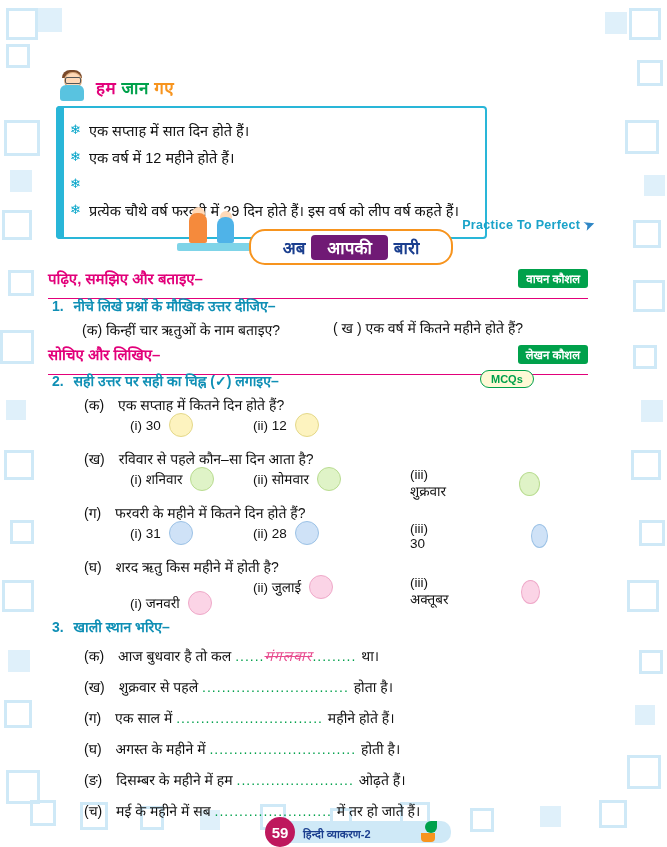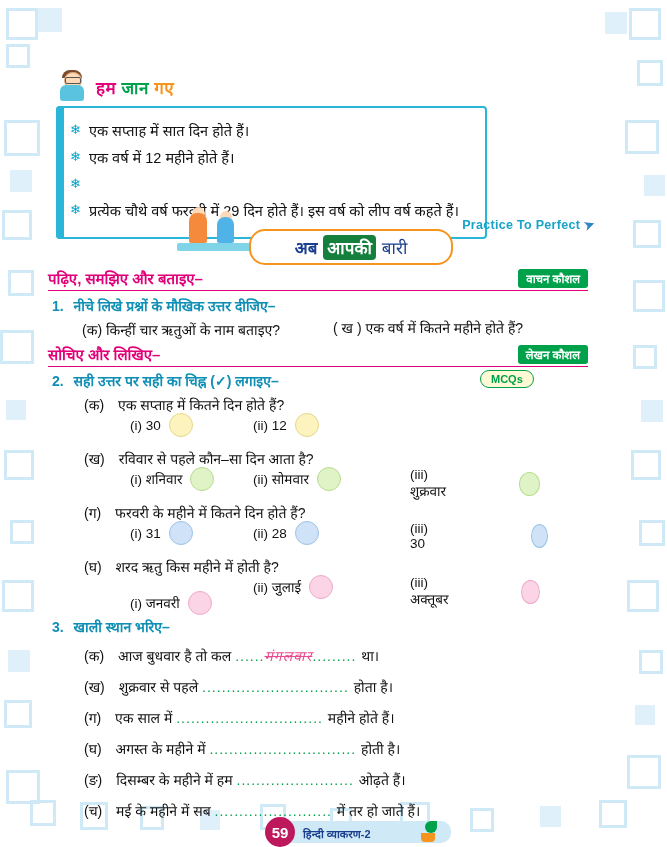--- a/index.html
+++ b/index.html
@@ -138,24 +138,24 @@
     border: 2px solid #f7941e;
     border-radius: 16px;
     display: flex;
     align-items: center;
     justify-content: center;
     gap: 6px;
     margin-top: 16px;
   }
   .turn-plate .w1 { color: #1b3f8f; font-size: 17px; font-weight: bold; }
   .turn-plate .w2 {
-    background: #15803d; color: #fff; font-size: 17px; font-weight: bold;
-    padding: 1px 4px; border-radius: 4px;
-  }
-  .turn-plate .w3 { color: #1b3f8f; font-size: 17px; font-weight: normal; }
+    background: #701a75; color: #fff; font-size: 17px; font-weight: bold;
+    padding: 1px 16px; border-radius: 4px;
+  }
+  .turn-plate .w3 { color: #1b3f8f; font-size: 17px; font-weight: bold; }
   .practice {
     position: absolute;
     right: 0; top: 12px;
     color: #1aa3c9;
     font-size: 12.5px;
     font-weight: bold;
     letter-spacing: .3px;
   }
   .rocket {
     display: inline-block;
@@ -166,21 +166,21 @@
 
   
   .sec-head {
     position: absolute;
     left: 48px;
     width: 540px;
     display: flex;
     align-items: center;
     justify-content: space-between;
     border-bottom: 1.5px solid #e2007a;
-    padding-bottom: 2px;
+    padding-bottom: 10px;
   }
   .sec-head .label {
     color: #e2007a;
     font-size: 15px;
     font-weight: bold;
   }
   .sec-tag {
     background: #00a14b;
     color: #ffffff;
     font-size: 11.5px;

